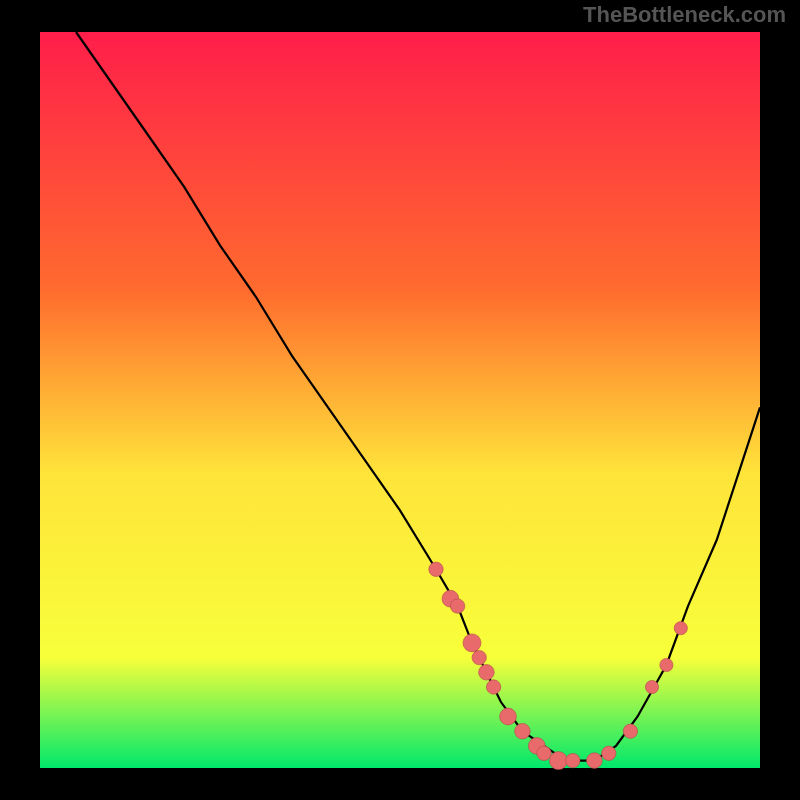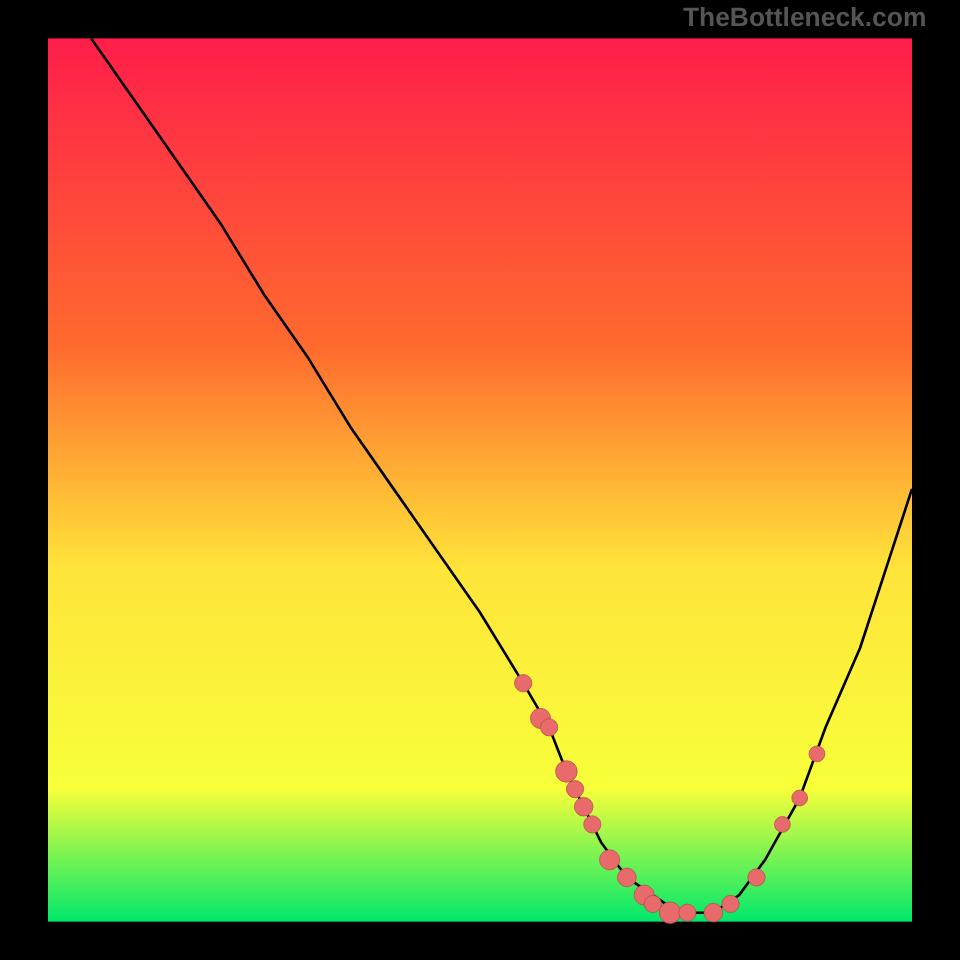--- a/index.html
+++ b/index.html
@@ -12,21 +12,21 @@
     overflow: hidden;
   }
   .chart-wrap {
     position: relative;
     width: 800px;
     height: 800px;
   }
   .watermark {
     position: absolute;
     top: 2px;
-    right: 28px;
+    right: 14px;
     color: #555;
     font-size: 22px;
     font-weight: bold;
     z-index: 3;
   }
   svg {
     position: absolute;
     top: 0;
     left: 0;
   }

